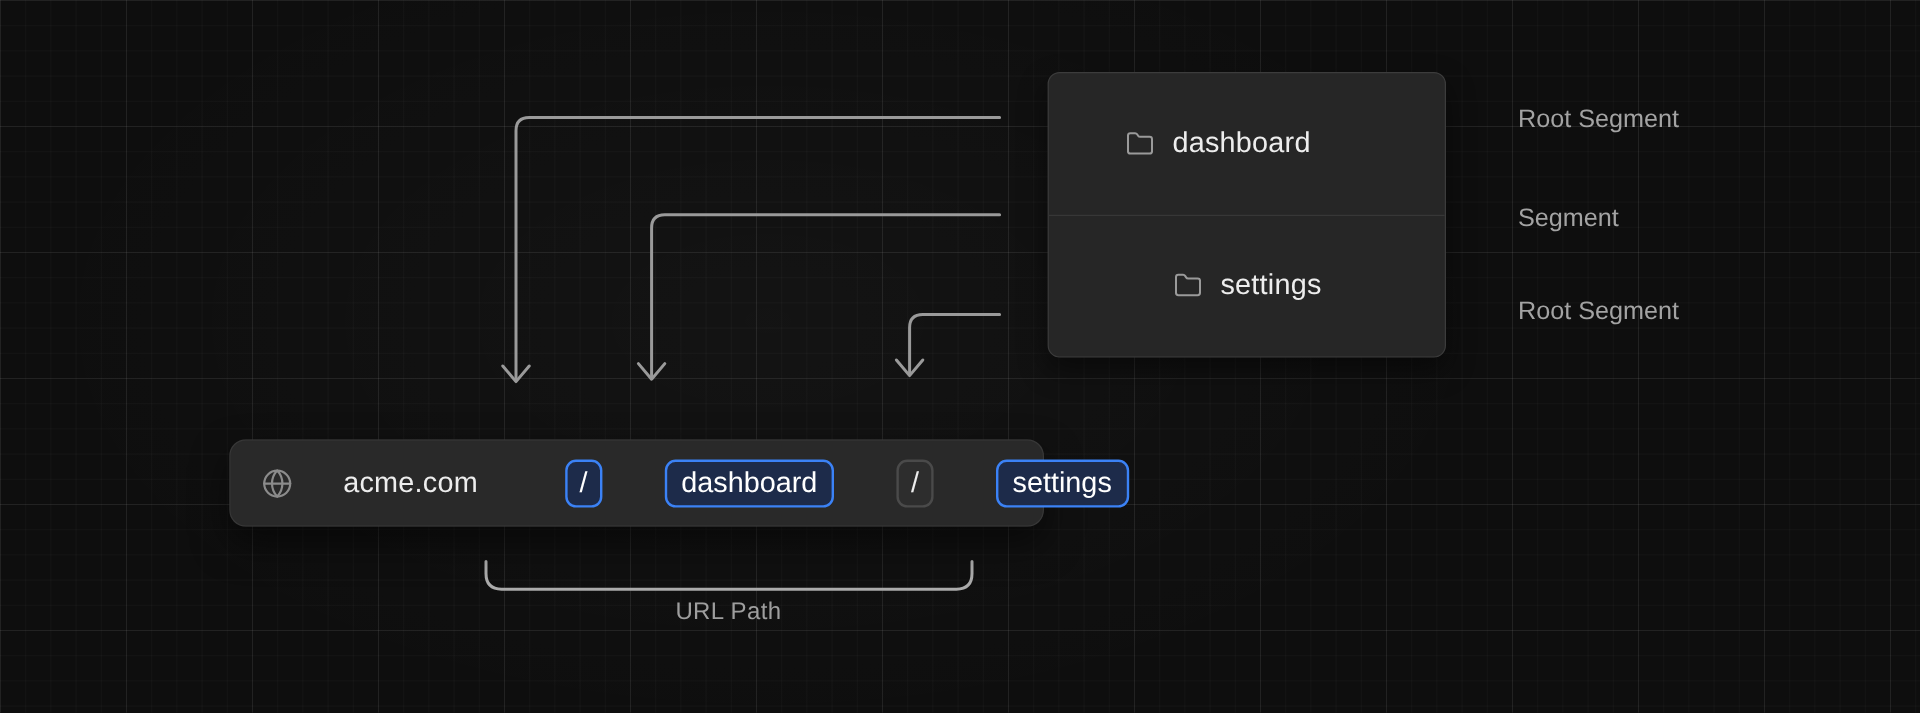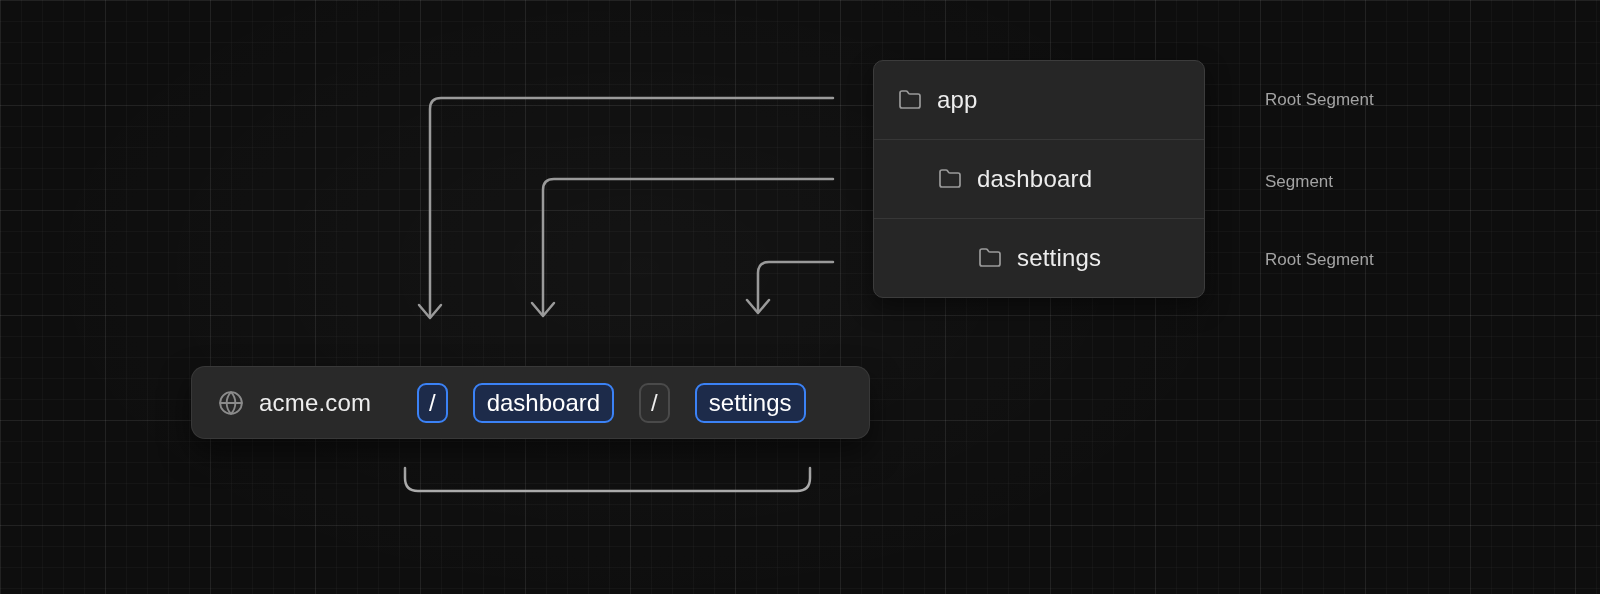--- a/index.html
+++ b/index.html
@@ -61,35 +61,36 @@
   .tree-row .label{
     color:var(--text-primary);
     font-size:24px;letter-spacing:0.2px;
   }
   .icon{display:inline-flex;align-items:center;justify-content:center;color:var(--icon-gray);}
   .icon svg{display:block;}
 
   
   .side-label{
     position:absolute;left:1265px;height:28px;line-height:28px;
-    color:var(--text-muted);font-size:17px;white-space:nowrap;
+    color:var(--text-muted);font-size:21px;white-space:nowrap;
   }
   .side-label.r0{top:86px;}
   .side-label.r1{top:168px;}
   .side-label.r2{top:246px;}
 
   
   .url-bar{
     position:absolute;left:191px;top:366px;width:679px;height:73px;
     background:#292929;
     border:1px solid rgba(255,255,255,0.07);
     border-radius:14px;
     box-shadow:0 14px 30px rgba(0,0,0,0.5);
     display:flex;align-items:center;
     padding:0 26px;
+    gap:27px;
   }
   .url-bar .globe{color:#8b8b8b;margin-right:15px;}
   .url-domain{
     color:var(--text-primary);font-size:24px;letter-spacing:0.2px;
     width:133px;flex:none;
   }
   .chip{
     flex:none;margin-left:25px;
     font-size:24px;line-height:1;
     padding:6px 12px;border-radius:9px;
@@ -131,28 +132,20 @@
 
     <g>
       <path class="connector" d="M833 262 L769 262 Q758 262 758 273 L758 312"></path>
       <path class="connector" d="M747 300 L758 313 L769 300"></path>
     </g>
 
     <path class="bracket" d="M405 468 L405 478 Q405 491 418 491 L797 491 Q810 491 810 478 L810 468"></path>
   </svg>
 
   <div class="tree-panel">
-    <div class="tree-row indent-0">
-      <span class="icon">
-        <svg width="24" height="24" viewBox="0 0 24 24" fill="none" stroke="currentColor" stroke-width="1.7" stroke-linecap="round" stroke-linejoin="round">
-          <path d="M20 20a2 2 0 0 0 2-2V8a2 2 0 0 0-2-2h-7.9a2 2 0 0 1-1.69-.9L9.6 3.9A2 2 0 0 0 7.93 3H4a2 2 0 0 0-2 2v13a2 2 0 0 0 2 2Z"></path>
-        </svg>
-      </span>
-      <span class="label">app</span>
-    </div>
     <div class="tree-row indent-1">
       <span class="icon">
         <svg width="24" height="24" viewBox="0 0 24 24" fill="none" stroke="currentColor" stroke-width="1.7" stroke-linecap="round" stroke-linejoin="round">
           <path d="M20 20a2 2 0 0 0 2-2V8a2 2 0 0 0-2-2h-7.9a2 2 0 0 1-1.69-.9L9.6 3.9A2 2 0 0 0 7.93 3H4a2 2 0 0 0-2 2v13a2 2 0 0 0 2 2Z"></path>
         </svg>
       </span>
       <span class="label">dashboard</span>
     </div>
     <div class="tree-row indent-2">
       <span class="icon">
@@ -176,14 +169,15 @@
         <path d="M2 12h20"></path>
       </svg>
     </span>
     <span class="url-domain">acme.com</span>
     <span class="chip slash highlight">/</span>
     <span class="chip highlight">dashboard</span>
     <span class="chip slash muted">/</span>
     <span class="chip highlight">settings</span>
   </div>
 
+  <div class="url-path-label">URL Path</div>
 
 </div>
 
 </body></html>

